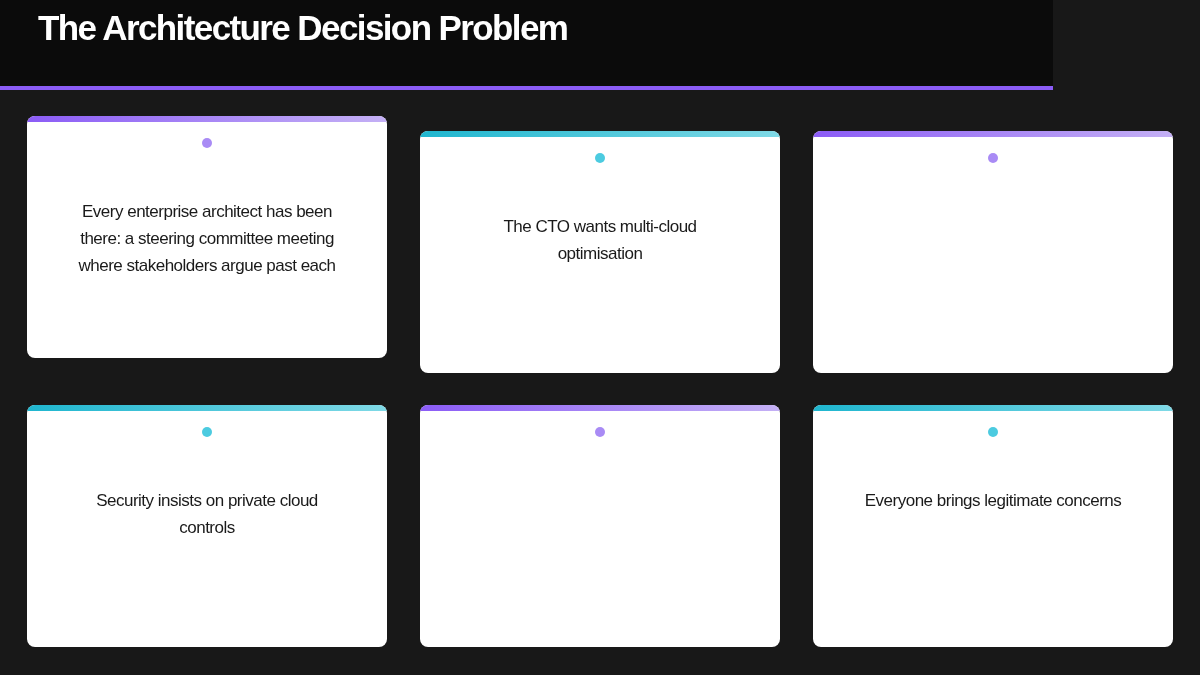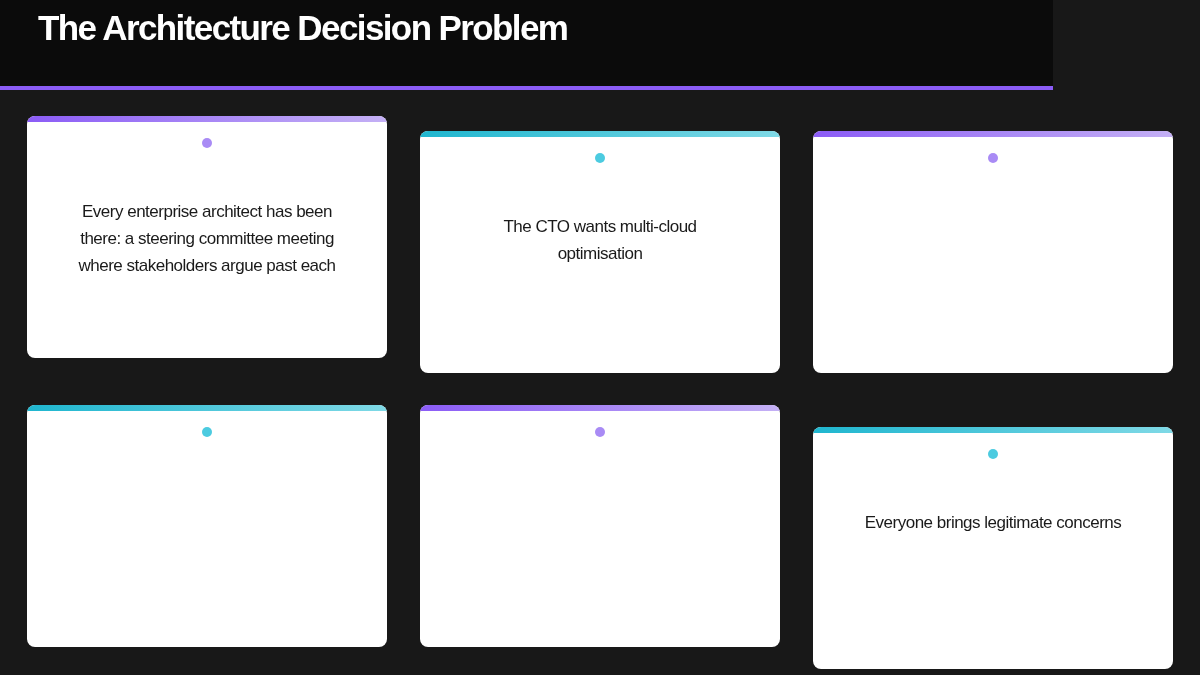--- a/index.html
+++ b/index.html
@@ -61,24 +61,25 @@
 </div>
 
 <div class="card purple" style="left:813px; top:131px;">
   <div class="bar"></div>
   <div class="dot"></div>
 </div>
 
 <div class="card cyan" style="left:27px; top:405px;">
   <div class="bar"></div>
   <div class="dot"></div>
+  <div class="text">Security insists on private cloud controls</div>
 </div>
 
 <div class="card purple" style="left:420px; top:405px;">
   <div class="bar"></div>
   <div class="dot"></div>
 </div>
 
-<div class="card cyan" style="left:813px; top:427px;">
+<div class="card cyan" style="left:813px; top:405px;">
   <div class="bar"></div>
   <div class="dot"></div>
   <div class="text">Everyone brings legitimate concerns</div>
 </div>
 
 </body></html>

